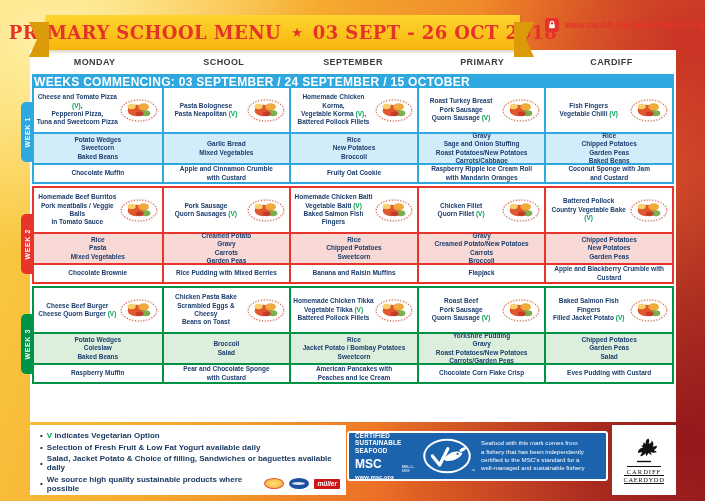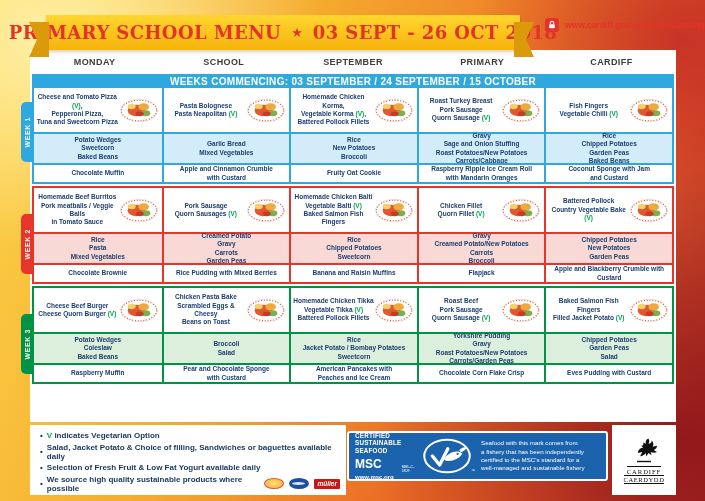--- a/index.html
+++ b/index.html
@@ -27,21 +27,21 @@
   .sicon svg{width:10px;height:10px;}
   .stext{color:#E5332A;font-weight:bold;font-size:8.5px;}
   
   .panel{position:absolute;left:30px;top:50px;width:646px;height:372px;background:#fff;}
   .daystrip{height:24px;display:grid;grid-template-columns:repeat(5,1fr);align-items:center;}
   .daystrip div{text-align:center;font-weight:bold;font-size:9px;letter-spacing:.4px;color:#3C3C3C;}
   .week{position:relative;margin:0 2px 2px 2px;border:2px solid var(--c);background:#fff;}
   .w1{--c:#2FA8DF;--lc:#D3ECF9;}
   .w2{--c:#E8352B;--lc:#F8D9D5;}
   .w3{--c:#009245;--lc:#DCEEDC;}
-  .wkhead{background:var(--c);color:#fff;font-size:10px;font-weight:bold;text-align:center;height:12px;line-height:12px;letter-spacing:.3px;}
+  .wkhead{background:var(--c);color:#fff;font-size:12px;font-weight:bold;height:12px;line-height:12px;letter-spacing:.3px;}
   .row{display:grid;grid-template-columns:repeat(5,1fr);}
   .cell{border-left:2px solid var(--c);display:flex;align-items:center;justify-content:center;
     text-align:center;font-size:6.5px;font-weight:bold;color:#1C3E6E;line-height:1.3;white-space:pre-line;padding:1px 2px;box-sizing:border-box;}
   .cell:first-child{border-left:none;}
   .rmains .cell{height:44px;}
   .rsides .cell{height:31px;background:var(--lc);border-top:2px solid var(--c);}
   .rdess .cell{height:19px;border-top:2px solid var(--c);}
   .mtext{flex:1;}
   .plate{width:40px;height:27px;flex:none;margin-right:1px;}
   .tab{position:absolute;left:-13px;top:26px;width:13px;height:60px;background:var(--c);
@@ -312,22 +312,22 @@
         <div class="cell vify">Chocolate Corn Flake Crisp</div>
         <div class="cell vify">Eves Pudding with Custard</div>
       </div>
     </div>
   </div>
 
   <div class="notes">
     <div class="bl">
       <span class="vg">V</span>&nbsp;<span>indicates Vegetarian Option</span>
     </div>
+    <div class="bl">Selection of Fresh Fruit &amp; Low Fat Yogurt available daily</div>
     <div class="bl">Salad, Jacket Potato &amp; Choice of filling, Sandwiches or baguettes available daily</div>
-    <div class="bl">Selection of Fresh Fruit &amp; Low Fat Yogurt available daily</div>
     <div class="bl">
       <span>We source high quality sustainable products where possible</span>
       <span class="brands">
         <span class="logo-y"></span>
         <span class="logo-b"></span>
         <span class="logo-m">müller</span>
       </span>
     </div>
   </div>
 

